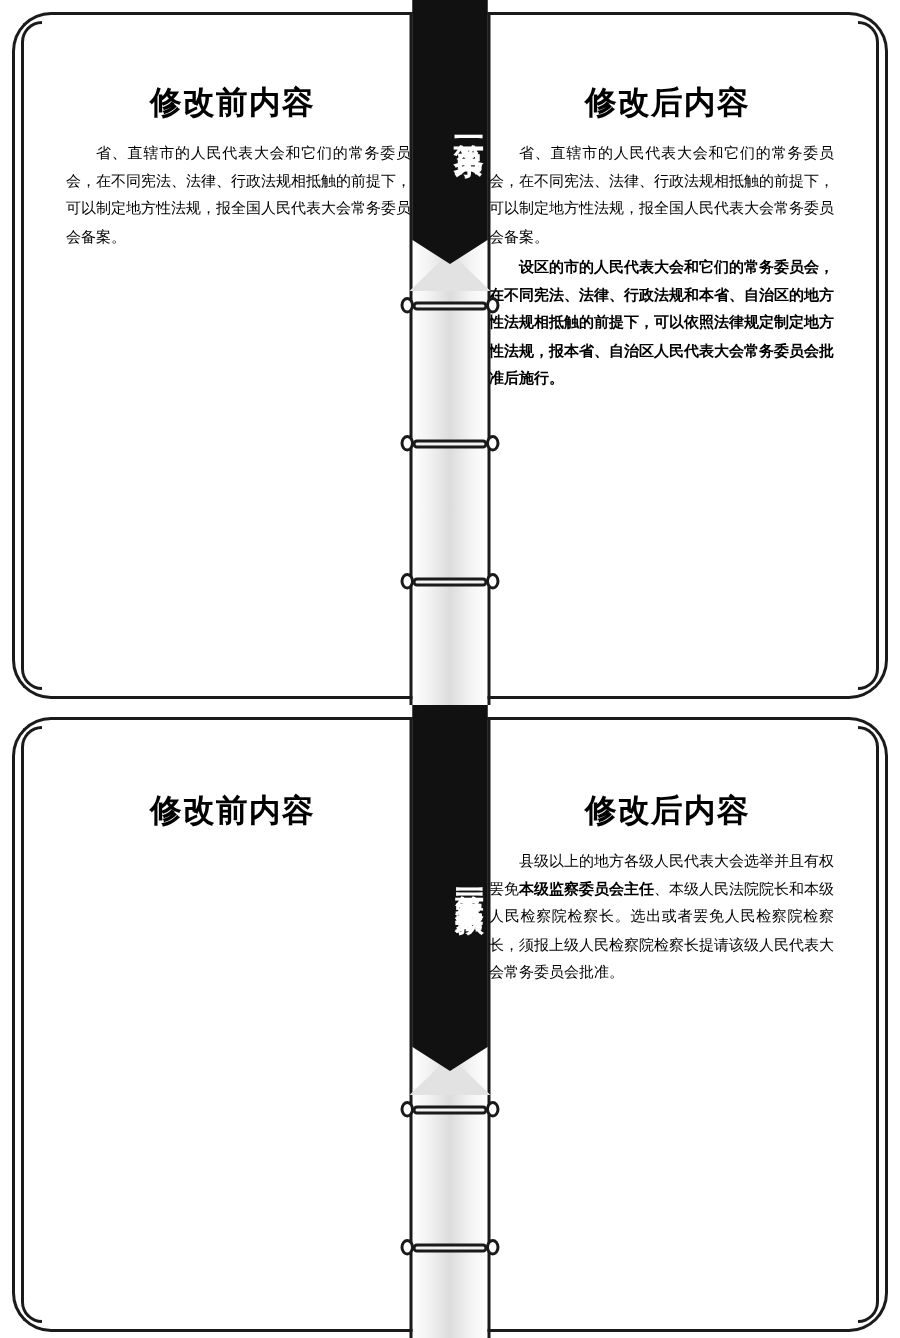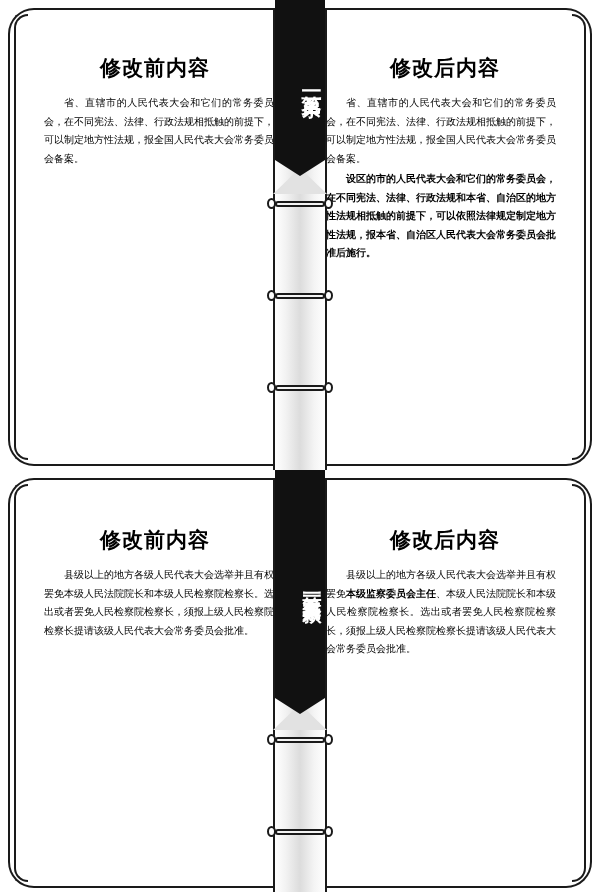--- a/index.html
+++ b/index.html
@@ -263,23 +263,20 @@
       <div class="ring">
           <span class="bar"></span>
         </div>
     </div>
   </div>
 
   <div class="spread second">
     <div class="scroll">
       <div class="half left">
         <div class="col-title">修改前内容</div>
-        <div class="col-body">
-          <p>县级以上的地方各级人民代表大会选举并且有权罢免本级人民法院院长和本级人民检察院检察长。选出或者罢免人民检察院检察长，须报上级人民检察院检察长提请该级人民代表大会常务委员会批准。</p>
-        </div>
       </div>
       <div class="half right">
         <div class="col-title">修改后内容</div>
         <div class="col-body">
           <p id="after-2-para">县级以上的地方各级人民代表大会选举并且有权罢免<strong>本级监察委员会主任</strong>、本级人民法院院长和本级人民检察院检察长。选出或者罢免人民检察院检察长，须报上级人民检察院检察长提请该级人民代表大会常务委员会批准。</p>
         </div>
       </div>
     </div>
 
     <div class="ribbon-wrap">

